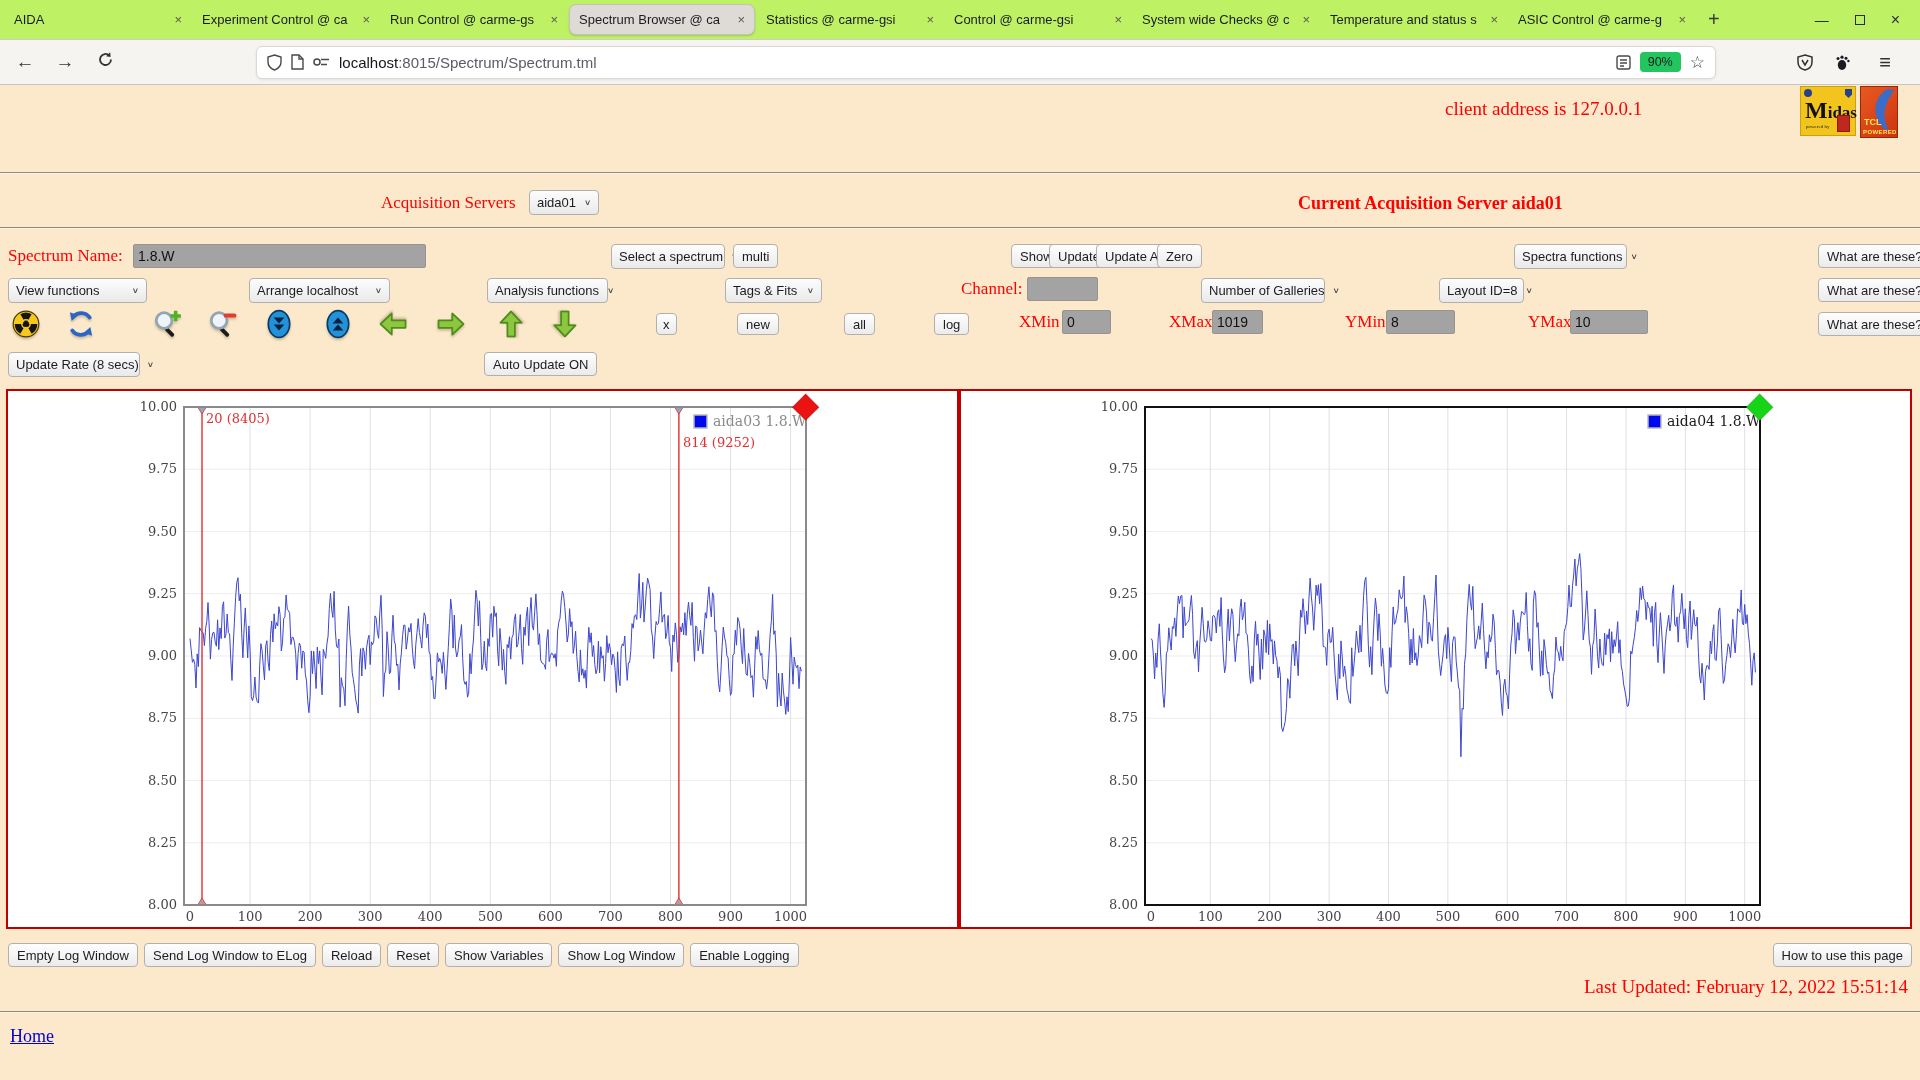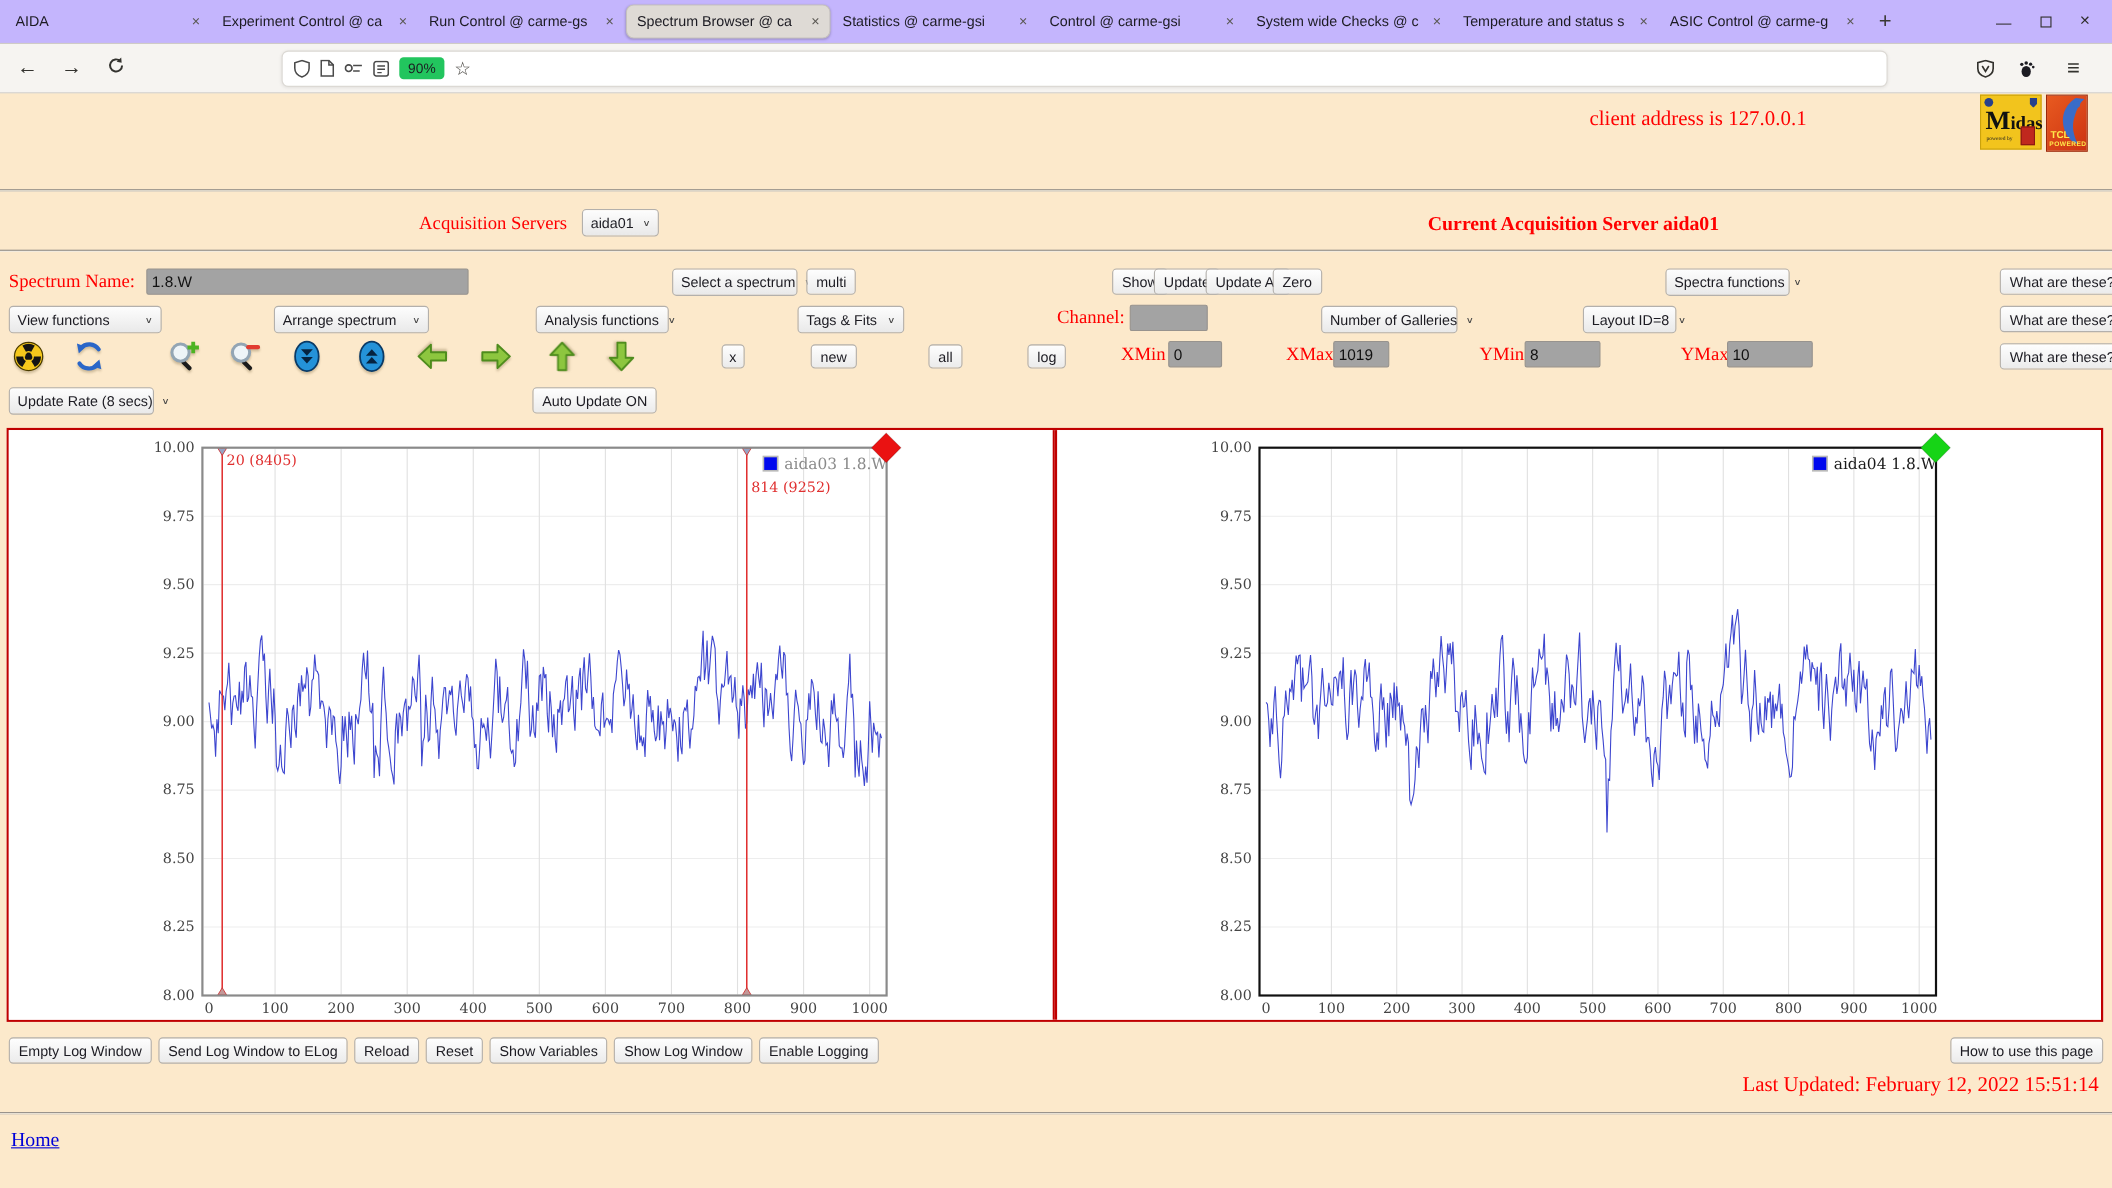--- a/index.html
+++ b/index.html
@@ -1,20 +1,20 @@
 <!DOCTYPE html>
 <html><head>
 <meta charset="utf-8">
 <style>
   *{box-sizing:border-box;margin:0;padding:0}
   html,body{width:1920px;height:1080px;overflow:hidden}
   body{font-family:"Liberation Sans",sans-serif;background:#fce9cb}
 
   
-  .tabbar{height:40px;background:#c4b5fd;display:flex;align-items:center;padding:0 4px;border-bottom:1px solid #cfcbc6}
+  .tabbar{height:40px;background:#bef264;display:flex;align-items:center;padding:0 4px;border-bottom:1px solid #cfcbc6}
   .tab{width:186px;height:31px;margin:0 1px;display:flex;align-items:center;padding:0 9px;border-radius:7px;
        font-size:13px;color:#1c1b22;position:relative;flex:0 0 auto}
   .tab.active{background:#dedad5;border:1px solid #c6c2bd;box-shadow:0 1px 2px rgba(0,0,0,.18)}
   .tab-label{flex:1;white-space:nowrap;overflow:hidden;color:#1c1b22}
   .tab-close{color:#5a5853;font-size:13px;margin-left:5px;cursor:default}
   .newtab{font-size:20px;color:#3a3833;padding:0 12px}
   .winctl{margin-left:auto;display:flex;align-items:center;gap:26px;padding-right:16px}
   .winctl span{color:#2e2d2a;font-size:14px;line-height:1}
   .win-max{width:10px;height:10px;border:1.6px solid #2e2d2a;display:inline-block}
 
@@ -147,20 +147,21 @@
           <path d="M1 1h7l4 4v10H1Z" fill="none" stroke="#4a4a4a" stroke-width="1.4"></path>
           <path d="M8 1v4h4" fill="none" stroke="#4a4a4a" stroke-width="1.4"></path>
         </svg>
     </span>
     <span class="url-ico">
       <svg width="17" height="12" viewBox="0 0 17 12">
           <circle cx="4" cy="6" r="3" fill="none" stroke="#4a4a4a" stroke-width="1.5"></circle>
           <path d="M8 3.5h8M8 8.5h6" stroke="#4a4a4a" stroke-width="1.5"></path>
         </svg>
     </span>
+    <span class="url-text"><b style="font-weight:normal;color:#15141a">localhost</b><span class="path">:8015/Spectrum/Spectrum.tml</span></span>
     <span class="url-ico">
       <svg width="15" height="15" viewBox="0 0 15 15">
           <rect x="1" y="1" width="13" height="13" rx="2" fill="none" stroke="#4a4a4a" stroke-width="1.4"></rect>
           <path d="M4 5h7M4 8h7M4 11h4" stroke="#4a4a4a" stroke-width="1.3"></path>
         </svg>
     </span>
     <span class="zoom-pill">90%</span>
     <span class="star">☆</span>
   </div>
   <div class="chrome-right">
@@ -233,21 +234,21 @@
     <span>Spectra functions</span>
       <span class="caret">∨</span>
   </div>
   <button class="abs btn" style="left:1818px;top:159px">What are these?</button>
 
   <div class="abs sel" style="left:8px;top:193px;width:139px">
     <span>View functions</span>
       <span class="caret">∨</span>
   </div>
   <div class="abs sel" style="left:249px;top:193px;width:141px">
-    <span>Arrange spectrum</span>
+    <span>Arrange localhost</span>
       <span class="caret">∨</span>
   </div>
   <div class="abs sel" style="left:487px;top:193px;width:121px">
     <span>Analysis functions</span>
       <span class="caret">∨</span>
   </div>
   <div class="abs sel" style="left:725px;top:193px;width:97px">
     <span>Tags &amp; Fits</span>
       <span class="caret">∨</span>
   </div>

